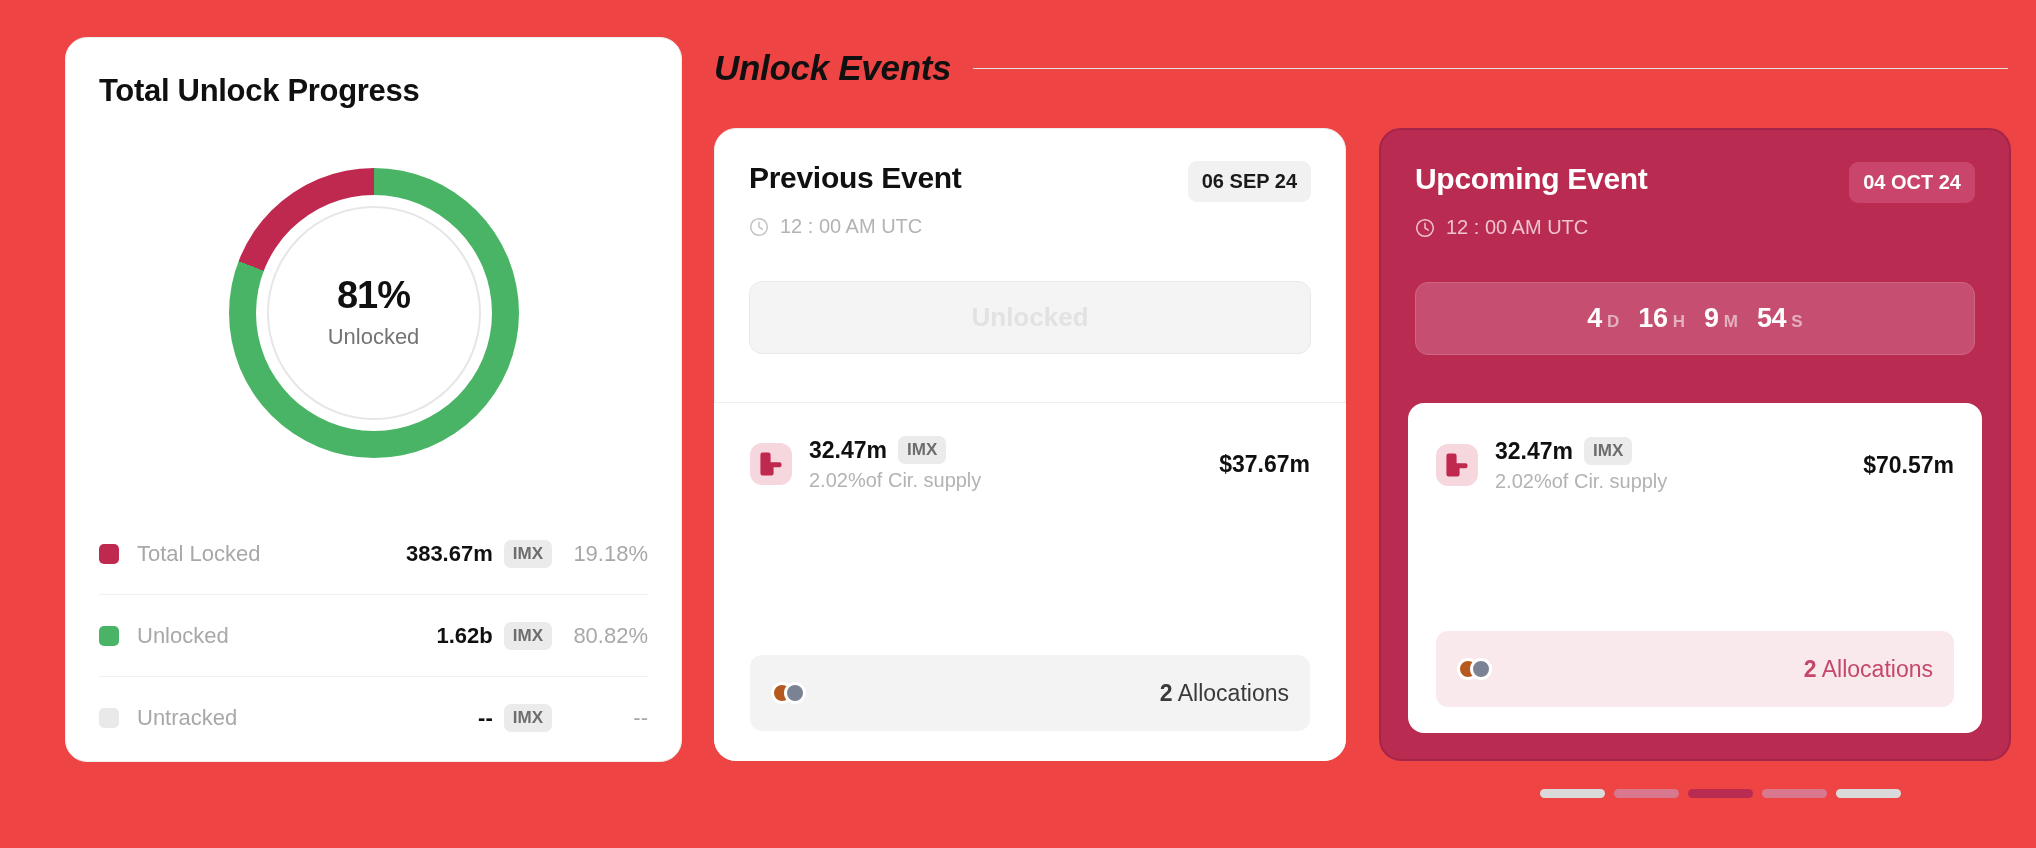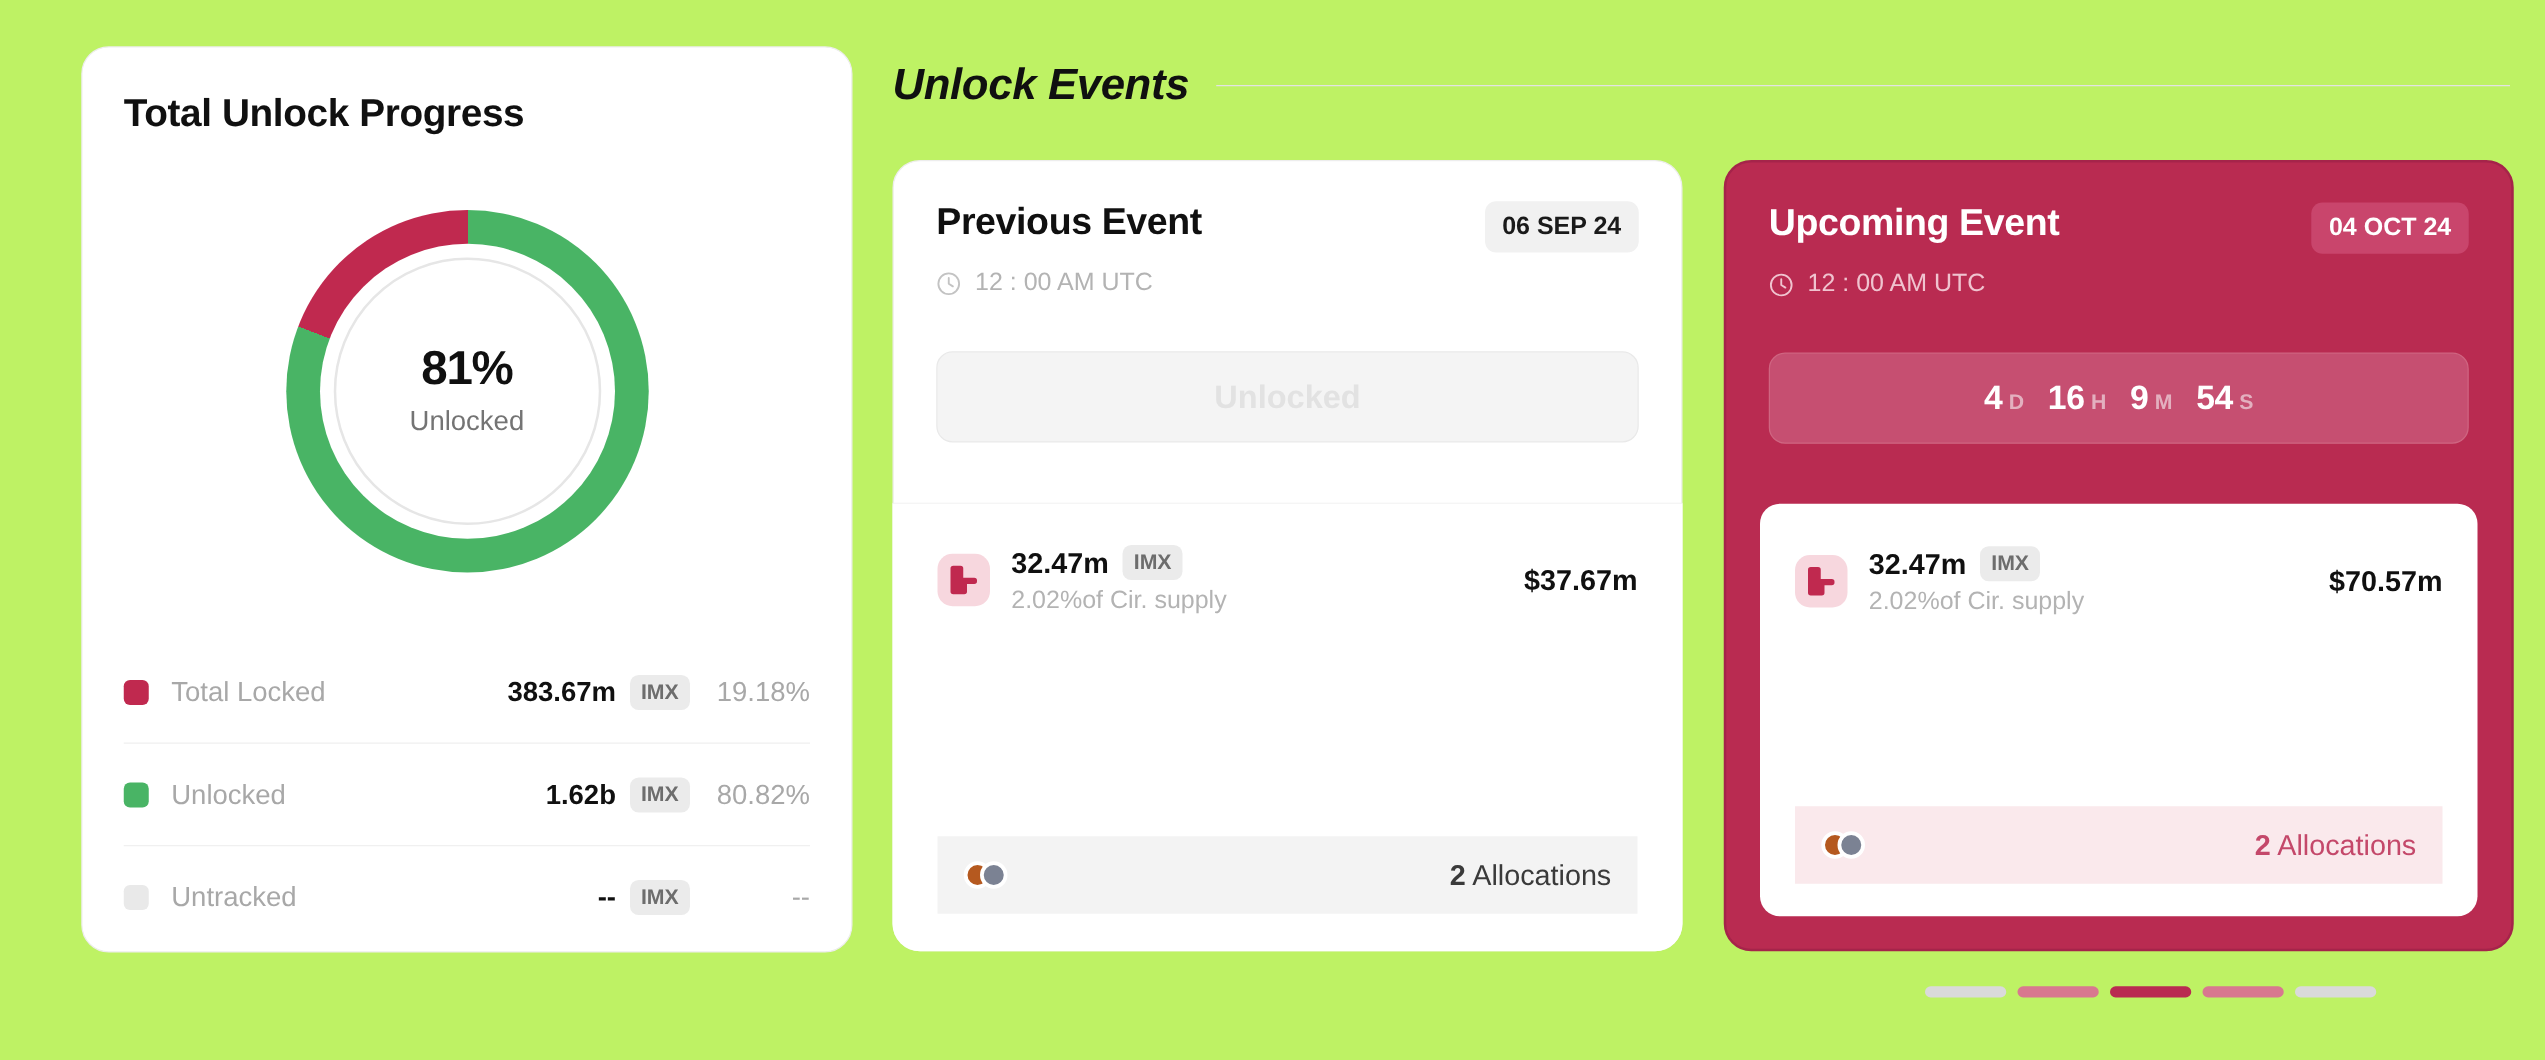--- a/index.html
+++ b/index.html
@@ -9,21 +9,21 @@
     height: 848px;
     background: #f2f2f2;
     font-family: "Liberation Sans", sans-serif;
     overflow: hidden;
   }
 
   .page {
     position: relative;
     width: 2036px;
     height: 848px;
-    background: #bef264;
+    background: #ef4444;
   }
 
   
   .progress-card {
     position: absolute;
     left: 65px;
     top: 37px;
     width: 617px;
     height: 725px;
     background: #ffffff;
@@ -340,22 +340,22 @@
     color: #101010;
     white-space: nowrap;
   }
 
   
   .alloc {
     position: absolute;
     left: 36px;
     right: 36px;
     bottom: 30px;
-    height: 62px;
-    border-radius: 0;
+    height: 76px;
+    border-radius: 12px;
     display: flex;
     align-items: center;
     padding: 0 21px;
   }
   .alloc-prev { background: #f3f3f3; }
   .alloc-next {
     background: #fae9ec;
     left: 28px;
     right: 28px;
     bottom: 26px;

